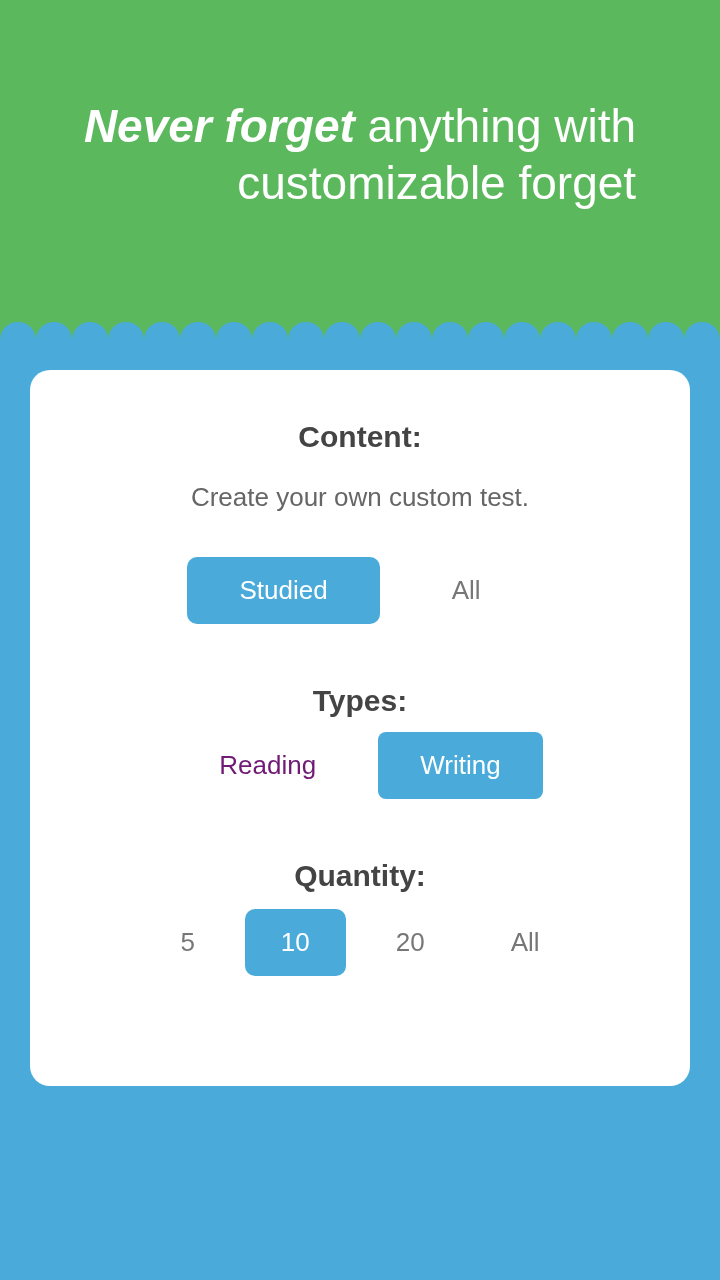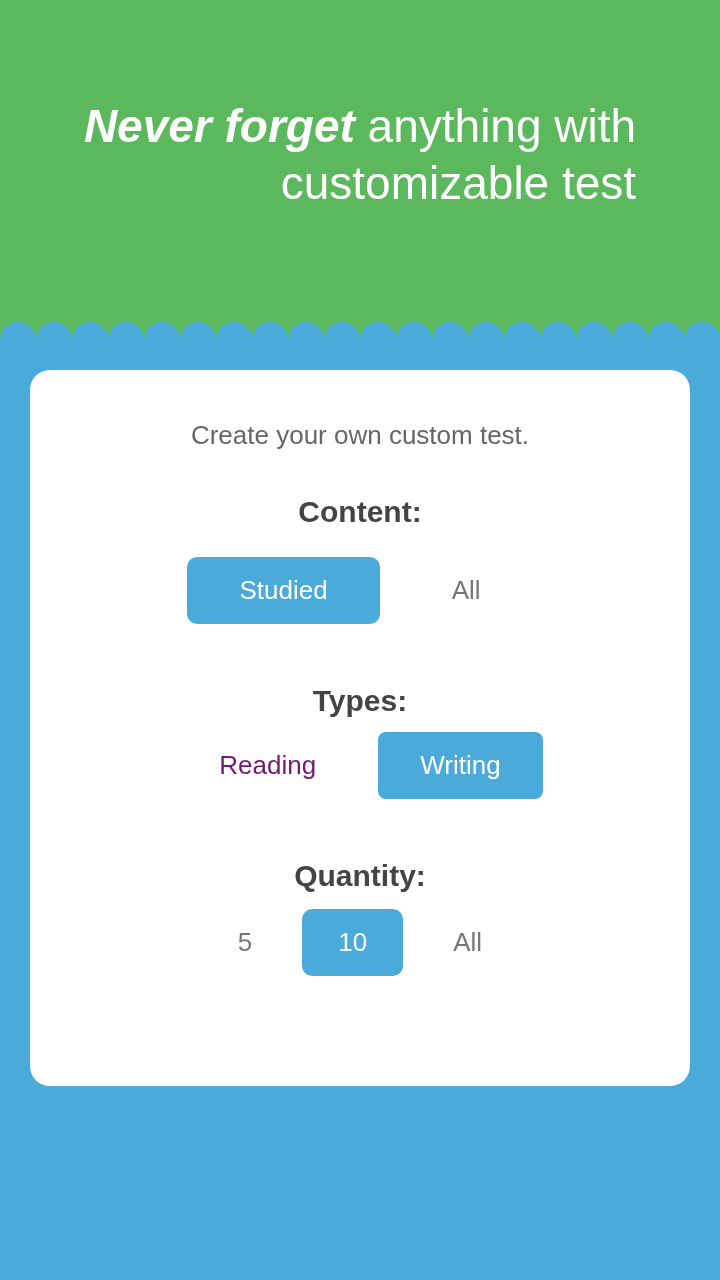--- a/index.html
+++ b/index.html
@@ -94,21 +94,21 @@
       background-color: transparent;
       color: #666;
     }
   </style>
 </head>
 <body>
 
 <div id="header">
   <div id="header-text">
     <em>Never forget</em><span> anything with</span><br>
-    <span>customizable test</span>
+    <span>customizable forget</span>
   </div>
 </div>
 
 <div style="width:100%; height:30px; background-color:#5cb85c; position:relative; overflow:hidden;">
   <svg viewBox="0 0 720 30" preserveAspectRatio="none" xmlns="http://www.w3.org/2000/svg" style="position:absolute;bottom:0;left:0;width:100%;height:30px;">
 
     <rect width="720" height="30" fill="#5cb85c"></rect>
 
     <circle cx="18" cy="30" r="18" fill="#4aabdb"></circle>
     <circle cx="54" cy="30" r="18" fill="#4aabdb"></circle>
@@ -129,38 +129,39 @@
     <circle cx="594" cy="30" r="18" fill="#4aabdb"></circle>
     <circle cx="630" cy="30" r="18" fill="#4aabdb"></circle>
     <circle cx="666" cy="30" r="18" fill="#4aabdb"></circle>
     <circle cx="702" cy="30" r="18" fill="#4aabdb"></circle>
   </svg>
 </div>
 
 <div id="main-content">
   <div id="card">
 
+    <div style="font-size:30px; font-weight:700; color:#444; margin-bottom:28px; text-align:center;">Content:</div>
+
     <div style="color:#666; font-size:26px; margin-bottom:44px; text-align:center;">Create your own custom test.</div>
-
-    <div style="font-size:30px; font-weight:700; color:#444; margin-bottom:28px; text-align:center;">Content:</div>
 
     <div class="button-group">
       <button class="btn btn-active" style="background-color:#4aabdb; color:white; padding:18px 52px; border-radius:10px; font-size:26px; font-weight:500; border:none; cursor:pointer;">Studied</button>
       <button class="btn btn-inactive" style="background-color:transparent; color:#777; padding:18px 52px; border-radius:10px; font-size:26px; font-weight:500; border:none; cursor:pointer;">All</button>
     </div>
 
     <div style="font-size:30px; font-weight:700; color:#444; margin-bottom:14px; text-align:center; margin-top:10px;">Types:</div>
 
     <div class="button-group">
       <button class="btn btn-inactive" style="background-color:transparent; color:#701a75; padding:18px 42px; border-radius:10px; font-size:26px; font-weight:500; border:none; cursor:pointer;">Reading</button>
       <button class="btn btn-active" style="background-color:#4aabdb; color:white; padding:18px 42px; border-radius:8px; font-size:26px; font-weight:500; border:none; cursor:pointer;">Writing</button>
     </div>
 
     <div style="font-size:30px; font-weight:700; color:#444; margin-bottom:16px; text-align:center; margin-top:10px;">Quantity:</div>
 
     <div class="button-group" style="gap:14px;">
       <button class="btn btn-inactive" style="background-color:transparent; color:#777; padding:18px 36px; border-radius:10px; font-size:26px; font-weight:500; border:none; cursor:pointer;">5</button>
       <button class="btn btn-active" style="background-color:#4aabdb; color:white; padding:18px 36px; border-radius:10px; font-size:26px; font-weight:500; border:none; cursor:pointer;">10</button>
+      <button class="btn btn-inactive" style="background-color:transparent; color:#777; padding:18px 36px; border-radius:10px; font-size:26px; font-weight:500; border:none; cursor:pointer;">20</button>
       <button class="btn btn-inactive" style="background-color:transparent; color:#777; padding:18px 36px; border-radius:10px; font-size:26px; font-weight:500; border:none; cursor:pointer;">All</button>
     </div>
 
   </div>
 </div>
 
 </body></html>

